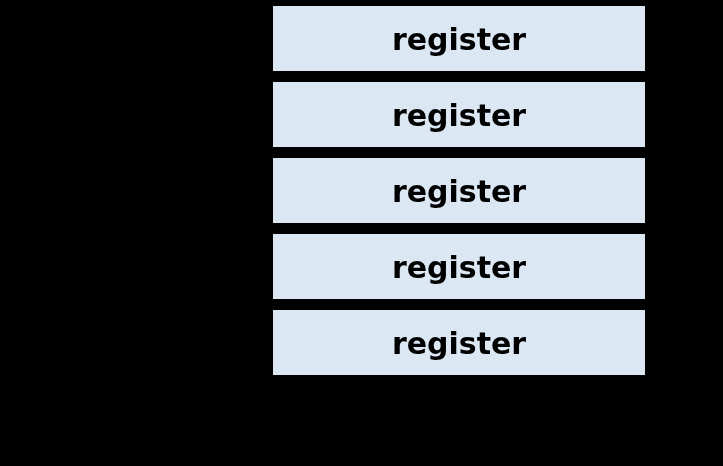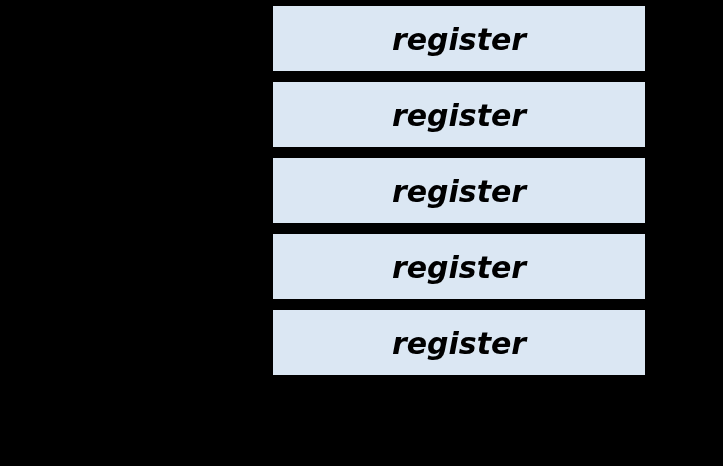--- a/index.html
+++ b/index.html
@@ -10,21 +10,20 @@
     width: 723px;
     height: 466px;
     overflow: hidden;
     position: relative;
     background: #000000;
     font-family: "DejaVu Sans", sans-serif;
   }
   .canvas {
     position: absolute;
     inset: 0;
-    font-style: italic;
   }
   .register-stack {
     position: absolute;
     left: 270px;
     top: 3px;
     width: 378px;
     display: flex;
     flex-direction: column;
     gap: 5px;
   }

